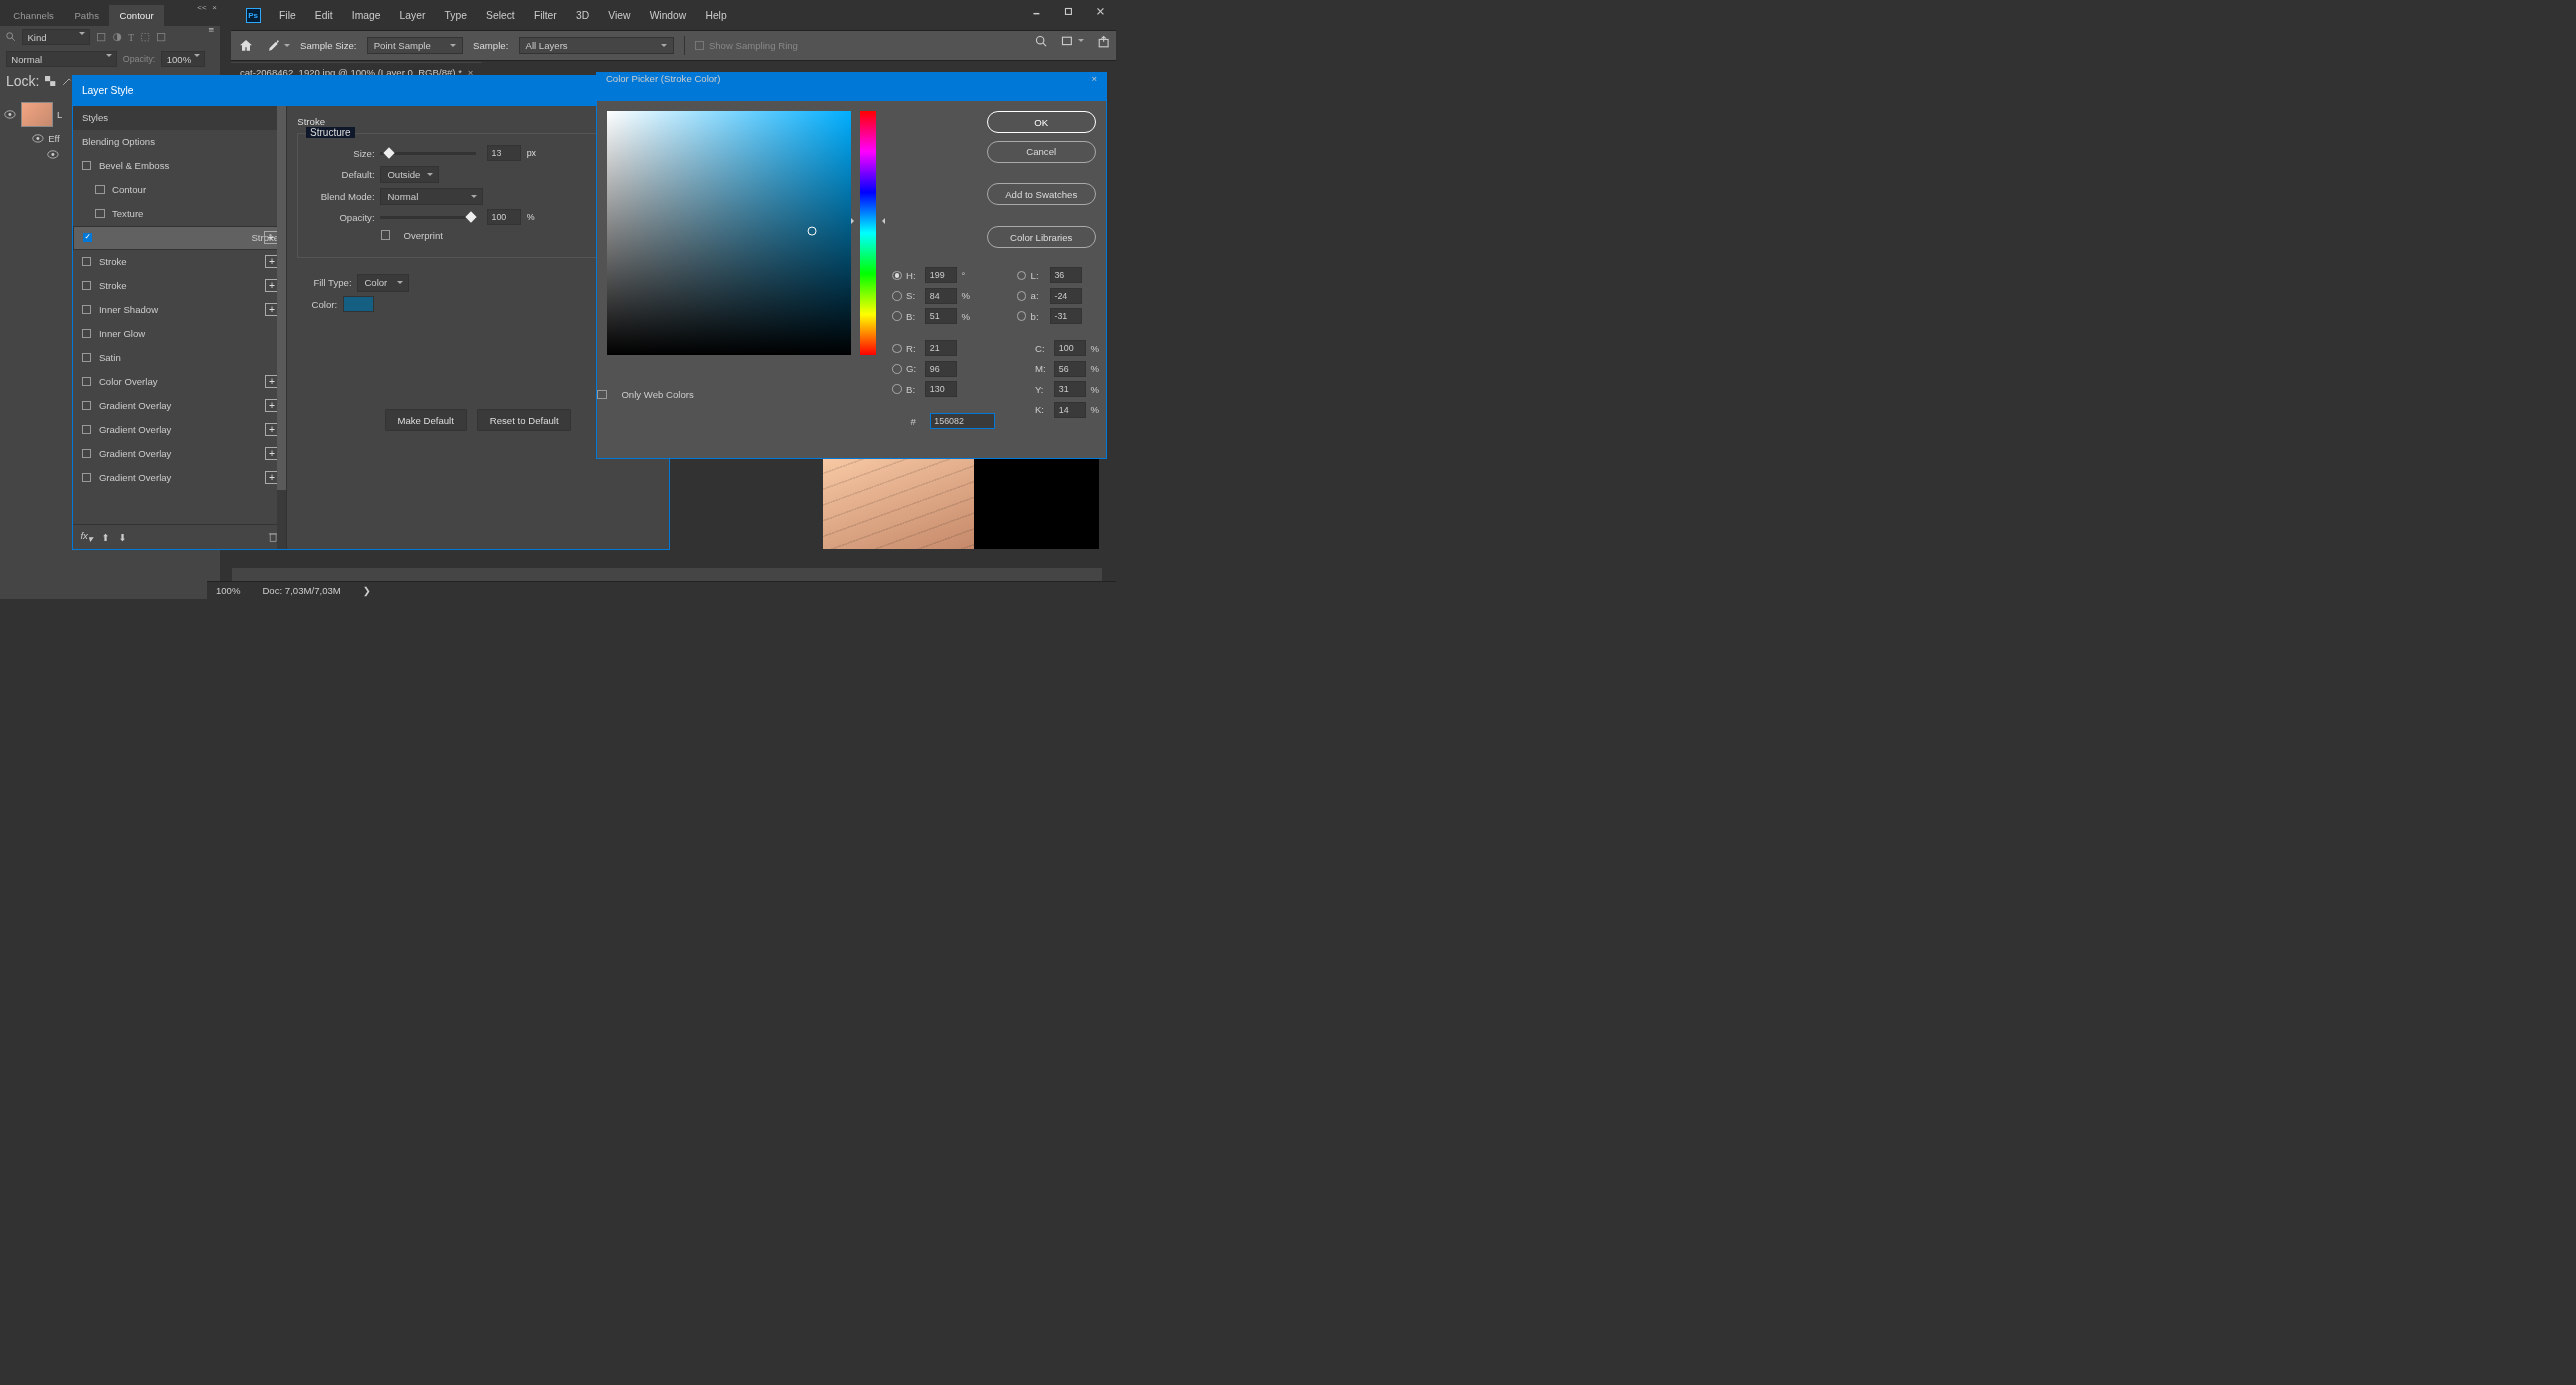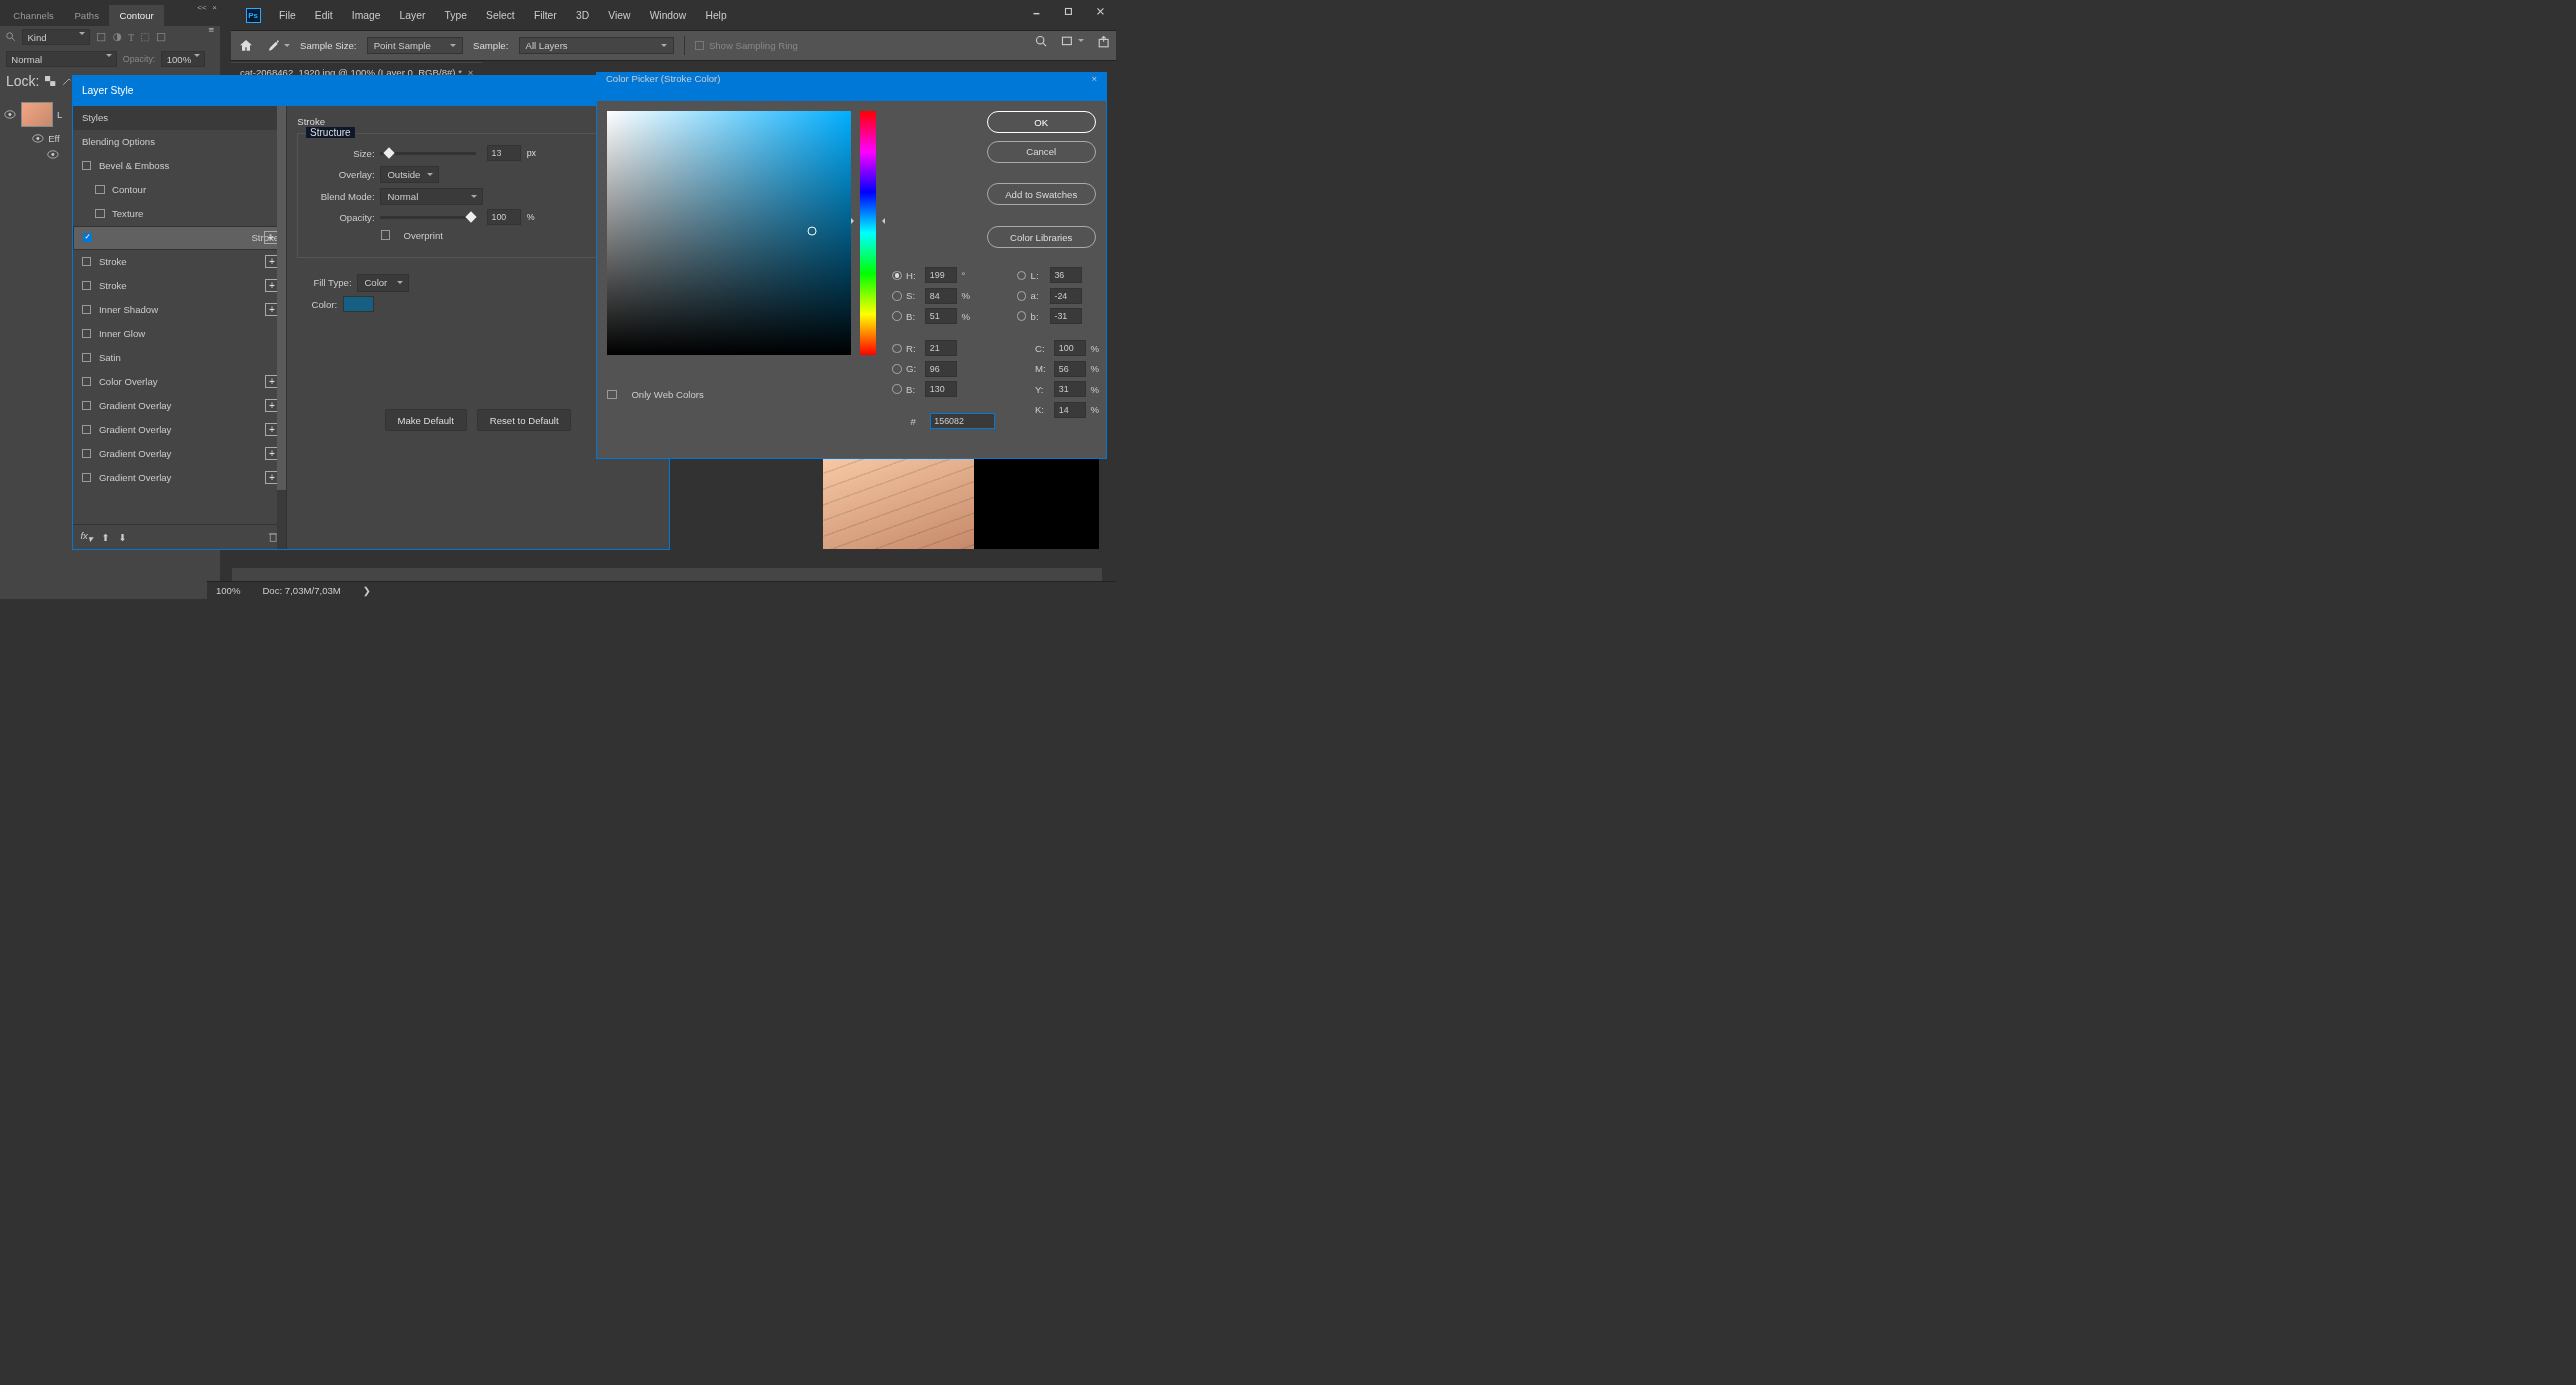--- a/index.html
+++ b/index.html
@@ -75,21 +75,21 @@
 .cp-btns{position:absolute;right:10.3px;top:10.3px;display:flex;flex-direction:column;gap:7.4px}
 .cp-btn{width:109px;height:22px;border:0.7px solid #aaa;border-radius:11px;display:flex;align-items:center;justify-content:center;font-size:9.6px;color:#ddd;background:transparent}
 .cp-btn.primary{border-color:#fff;color:#fff}
 .cp-inputs{position:absolute;left:295px;top:162px;width:207px}
 .cp-ir{display:flex;align-items:center;margin:4.4px 0;gap:4.4px}
 .radio{width:9.6px;height:9.6px;border:0.7px solid #aaa;border-radius:50%;position:relative}
 .radio.on::after{content:"";position:absolute;inset:1.5px;background:#ddd;border-radius:50%}
 .cp-lab{width:14.8px;font-size:9.6px}
 .cp-inp{width:32px;height:16px;background:#3a3a3a;border:0.7px solid #333;padding:1.5px 3.7px;font-size:8.9px}
 .cp-inp.hex{width:65px;border-color:#0078d7}
-.web-colors{position:absolute;left:10px;top:288px;display:flex;align-items:center;gap:7.4px}
+.web-colors{position:absolute;left:0;top:288px;display:flex;align-items:center;gap:7.4px}
 .canvas-img{position:absolute;top:457px;left:823px;width:151px;height:92px;background:linear-gradient(160deg,#f8c9a4 0%,#e6a87a 40%,#b87852 100%);background-image:repeating-linear-gradient(160deg,rgba(0,0,0,0.1) 0 1.5px,transparent 1.5px 14.8px),linear-gradient(160deg,#f8c9a4,#c5896a)}
 .black-right{position:absolute;top:457px;left:974px;width:125px;height:92px;background:#000}
 .status{position:absolute;bottom:0;left:207px;right:0;height:17.7px;background:#323232;border-top:0.7px solid #222;display:flex;align-items:center;padding:0 8.9px;gap:22px;font-size:8.9px;color:#ccc}
 .scroll-h{position:absolute;bottom:17.7px;left:232px;right:14px;height:13.3px;background:#454545}
 .rt-icons{position:absolute;top:35px;right:5.9px;display:flex;gap:13.3px;color:#ccc}
 .tri{display:inline-block;width:0;height:0;border-left:3px solid transparent;border-right:3px solid transparent;border-top:3.7px solid #aaa}
 svg{display:block}
 </style>
 </head>
 <body>
@@ -351,21 +351,21 @@
         <div class="ls-group-label">Structure</div>
         <div class="fr">
           <span class="fr-label">Size:</span>
           <div class="slider">
               <div class="slider-thumb" style="left:4.4px"></div>
             </div>
           <input class="num-input" value="13" style="">
           <span class="unit">px</span>
         </div>
         <div class="fr">
-          <span class="fr-label">Overlay:</span>
+          <span class="fr-label">Default:</span>
           <div class="sel" style="min-width:59px">
               <span>Outside</span>
               <span class="tri"></span>
             </div>
         </div>
         <div class="fr">
           <span class="fr-label">Blend Mode:</span>
           <div class="sel" style="min-width:103px">
               <span>Normal</span>
               <span class="tri"></span>

